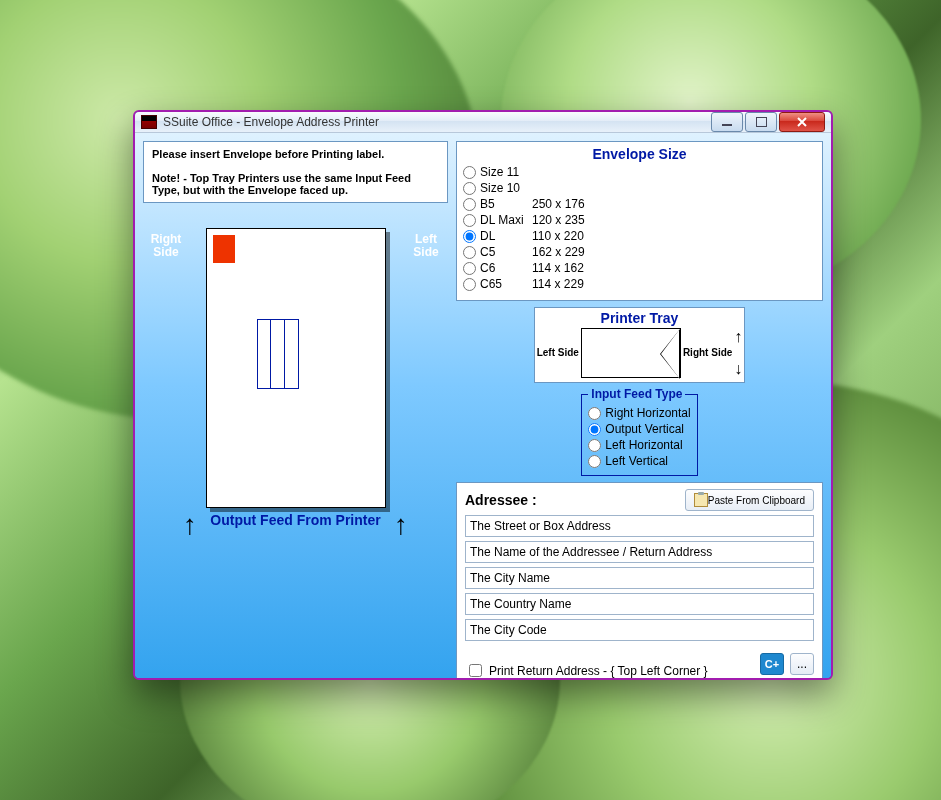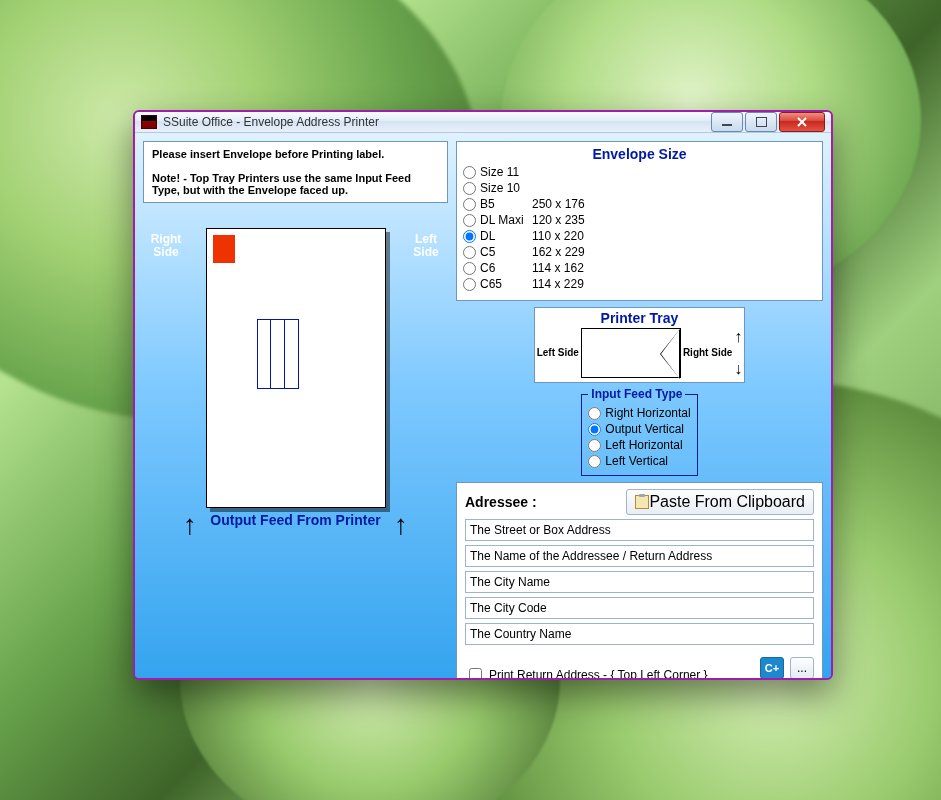--- a/index.html
+++ b/index.html
@@ -162,21 +162,21 @@
   .arrow-col{display:flex;flex-direction:column;gap:14px;font-size:16px;font-weight:bold;}
 
   .fieldset{border:1px solid #0019a5;padding:4px 6px 6px;background:transparent;}
   .fieldset-legend{color:#0019a5;font-weight:bold;font-size:12px;padding:0 3px;}
 
   .addr-panel{flex:1;display:flex;flex-direction:column;gap:4px;padding:6px 8px;}
   .addr-head{display:flex;align-items:center;justify-content:space-between;}
   .addr-head-label{font-size:14px;font-weight:bold;}
   .paste-btn{
     border:1px solid #9fb4cb;background:linear-gradient(#fdfdfe,#e8eef6);
-    border-radius:3px;padding:3px 8px;display:flex;align-items:center;font-size:16px;cursor:pointer;
+    border-radius:3px;padding:3px 8px;display:flex;align-items:center;font-size:10px;cursor:pointer;
   }
   .paste-btn .picon{width:14px;height:14px;border:1px solid #b08c3a;background:#f6e7b0;position:relative;}
   .paste-btn .picon::after{content:"";position:absolute;left:3px;top:-2px;width:6px;height:3px;background:#9aa;border-radius:1px;}
 
   .txt{
     width:100%;border:1px solid #9fb4cb;background:#fff;padding:3px 4px;font-size:12px;font-family:inherit;
   }
   .addr-bottom{display:flex;align-items:center;gap:6px;margin-top:2px;}
   .addr-bottom label{display:flex;align-items:center;gap:4px;font-size:12px;margin-top:14px;}
   .mini-btn{
@@ -346,22 +346,22 @@
           <div class="addr-head">
             <span class="addr-head-label">Adressee :</span>
             <button class="paste-btn">
               <span class="picon"></span>
               <span>Paste From Clipboard</span>
             </button>
           </div>
           <input class="txt" value="The Street or Box Address" style="">
           <input class="txt" value="The Name of the Addressee / Return Address" style="">
           <input class="txt" value="The City Name" style="">
+          <input class="txt" value="The Country Name" style="">
           <input class="txt" value="The City Code" style="">
-          <input class="txt" value="The Country Name" style="">
           <div class="addr-bottom">
             <label>
               <input type="checkbox" style="">
               <span>Print Return Address - { Top Left Corner }</span>
             </label>
             <div style="flex:1"></div>
             <div class="mini-btn cplus">C+</div>
             <div class="mini-btn">...</div>
           </div>
         </div>

